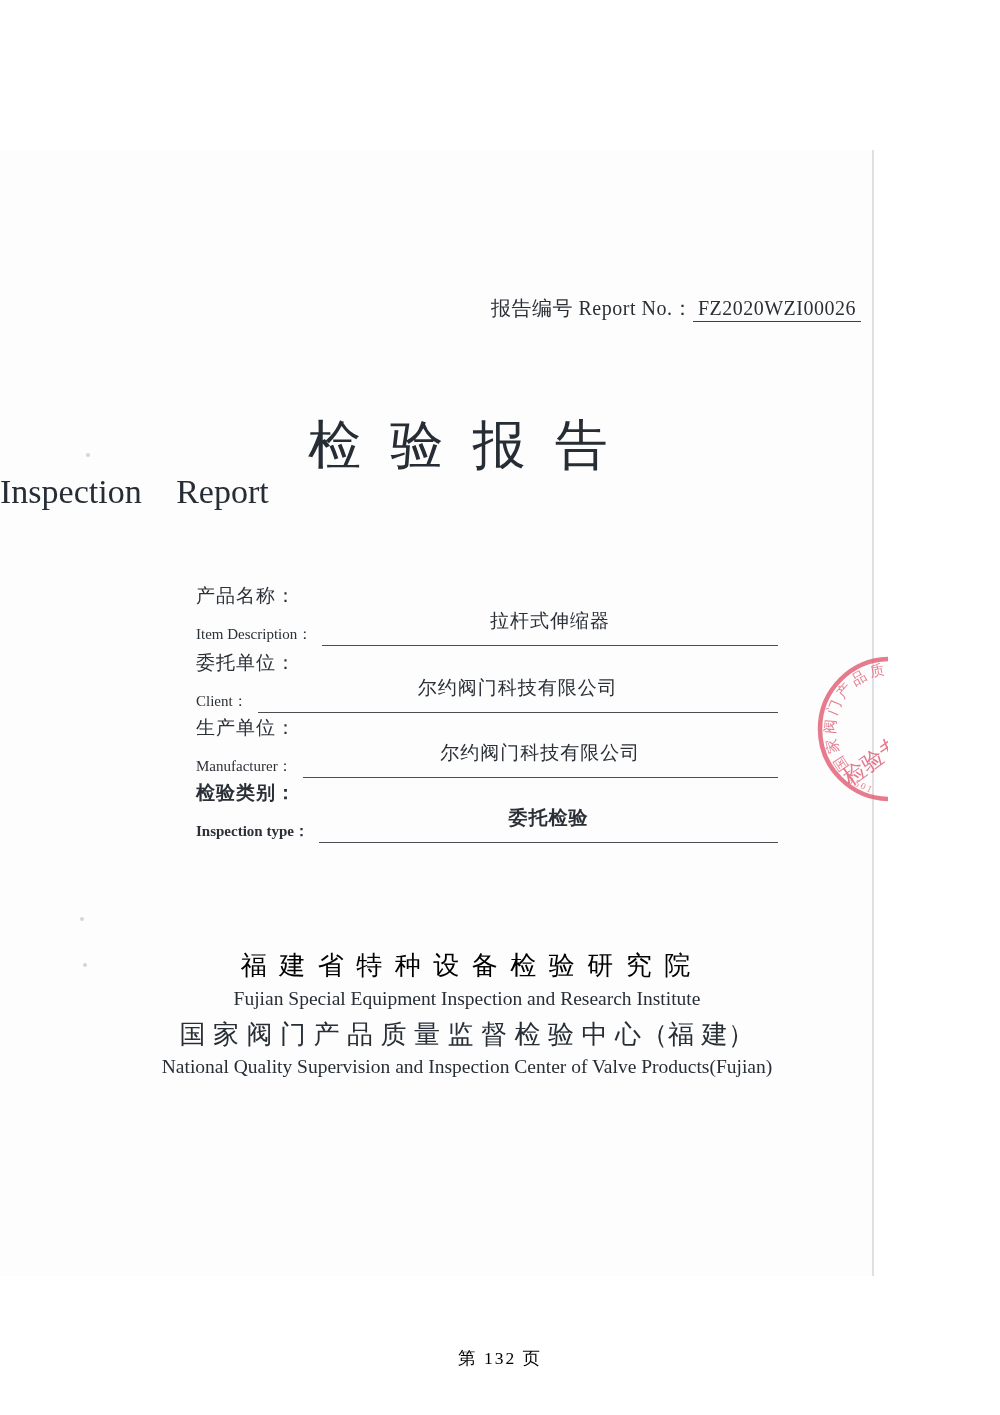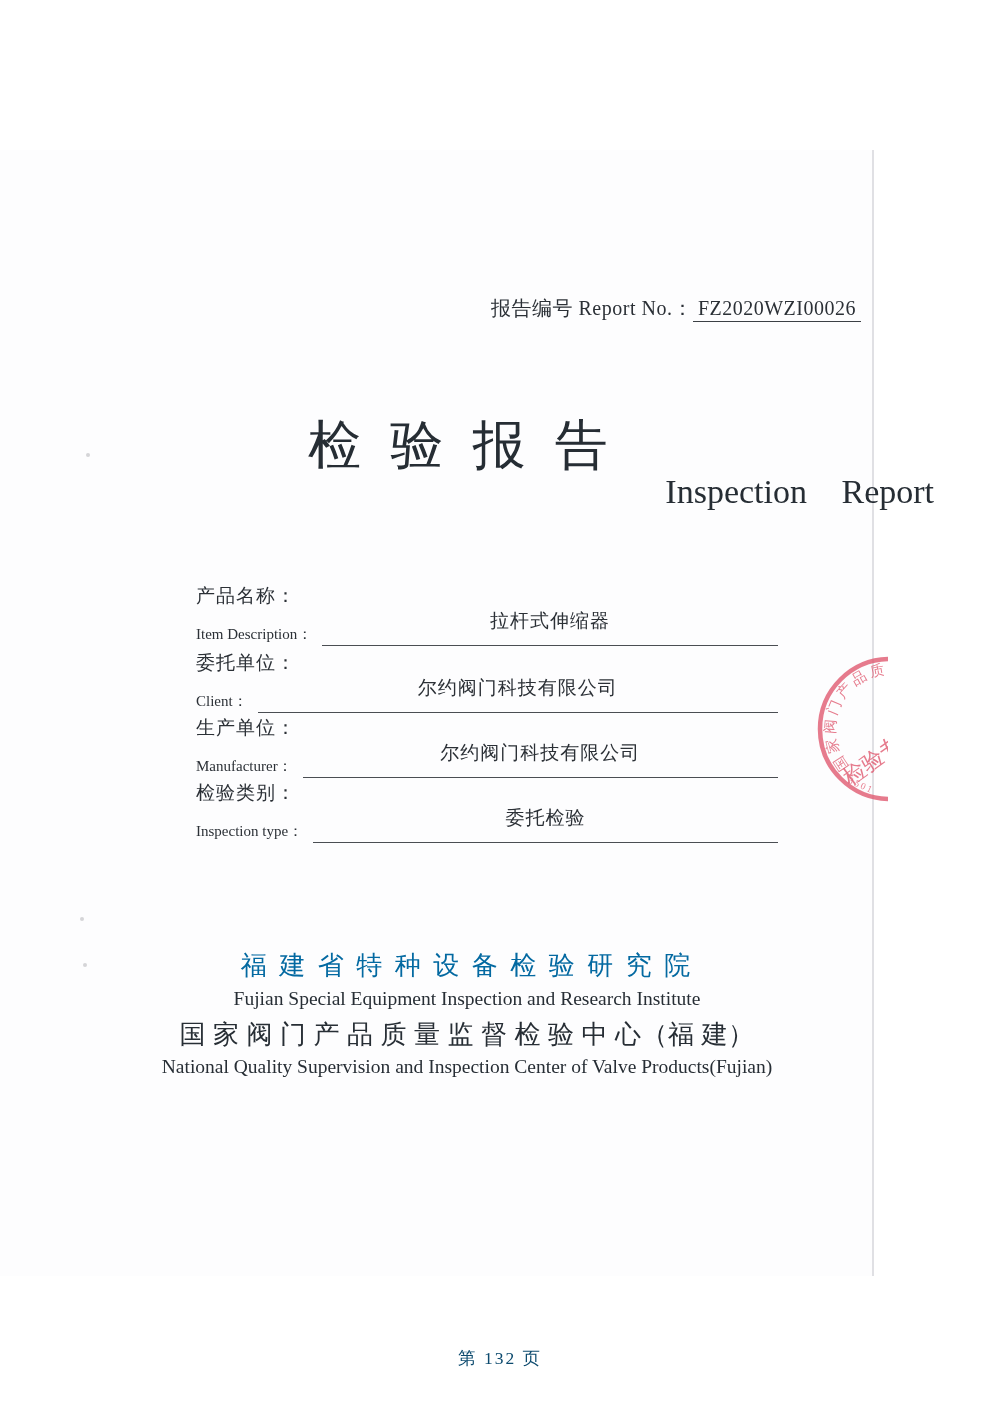--- a/index.html
+++ b/index.html
@@ -11,35 +11,35 @@
   .abs{position:absolute;}
   
   .paper-tint{left:0;top:150px;width:872px;height:1126px;background:#fdfdfe;}
   .page-edge{left:872px;top:150px;width:2px;height:1126px;background:#e0e0e4;}
   .speck{width:4px;height:4px;border-radius:50%;background:#b5b5b8;opacity:.55;}
   
   .report-no{left:491px;top:295px;font-size:20px;letter-spacing:.5px;white-space:nowrap;}
   .report-no .val{border-bottom:1.5px solid #3c4045;padding:0 5px 2px 5px;}
   
   .title-cn{left:308px;top:410px;font-size:53px;letter-spacing:8px;color:#262d34;white-space:nowrap;}
-  .title-en{left:0;top:473px;width:934px;text-align:right;font-size:34px;word-spacing:26px;color:#262d34;}
+  .title-en{left:0;top:473px;width:934px;text-align:left;font-size:34px;word-spacing:26px;color:#262d34;}
   
   .field{left:196px;width:582px;}
   .field .cn{font-size:19px;line-height:25px;letter-spacing:1px;}
   .field .row{display:flex;align-items:flex-end;margin-top:1px;}
   .field .en{font-size:15px;padding-right:10px;white-space:nowrap;line-height:24px;}
   .field .line{flex:1;border-bottom:1.5px solid #4a4e53;text-align:center;font-size:19px;line-height:24px;letter-spacing:1px;padding-bottom:12px;}
-  .f1{top:583px;} .f2{top:650px;} .f3{top:715px;} .f4{top:780px;}
+  .f1{top:583px;} .f2{top:650px;} .f3{top:715px;} .f4{top:780px;font-weight:bold;}
   
-  .inst-cn1{left:0;top:948px;width:934px;text-align:center;font-size:26px;letter-spacing:3px;color:#0369a1;}
+  .inst-cn1{left:0;top:948px;width:934px;text-align:center;font-size:26px;letter-spacing:3px;color:#000000;}
   .inst-en1{left:0;top:988px;width:934px;text-align:center;font-size:19.5px;color:#272e35;}
   .inst-cn2{left:0;top:1017px;width:934px;text-align:center;font-size:26px;letter-spacing:.5px;color:#272e35;}
   .inst-en2{left:0;top:1056px;width:934px;text-align:center;font-size:19.5px;color:#272e35;}
   
-  .footer{left:0;top:1346px;width:1000px;text-align:center;font-size:17.5px;letter-spacing:2px;color:#0c4a6e;}
+  .footer{left:0;top:1346px;width:1000px;text-align:center;font-size:17.5px;letter-spacing:2px;color:#000000;}
   
   .stamp-clip{left:806px;top:645px;width:82px;height:170px;overflow:hidden;z-index:2;}
   .stamp-clip svg{display:block;}
 </style>
 </head>
 <body>
 
 <div class="abs paper-tint"></div>
 <div class="abs page-edge"></div>
 <div class="abs speck" style="left:86px;top:453px;"></div>

